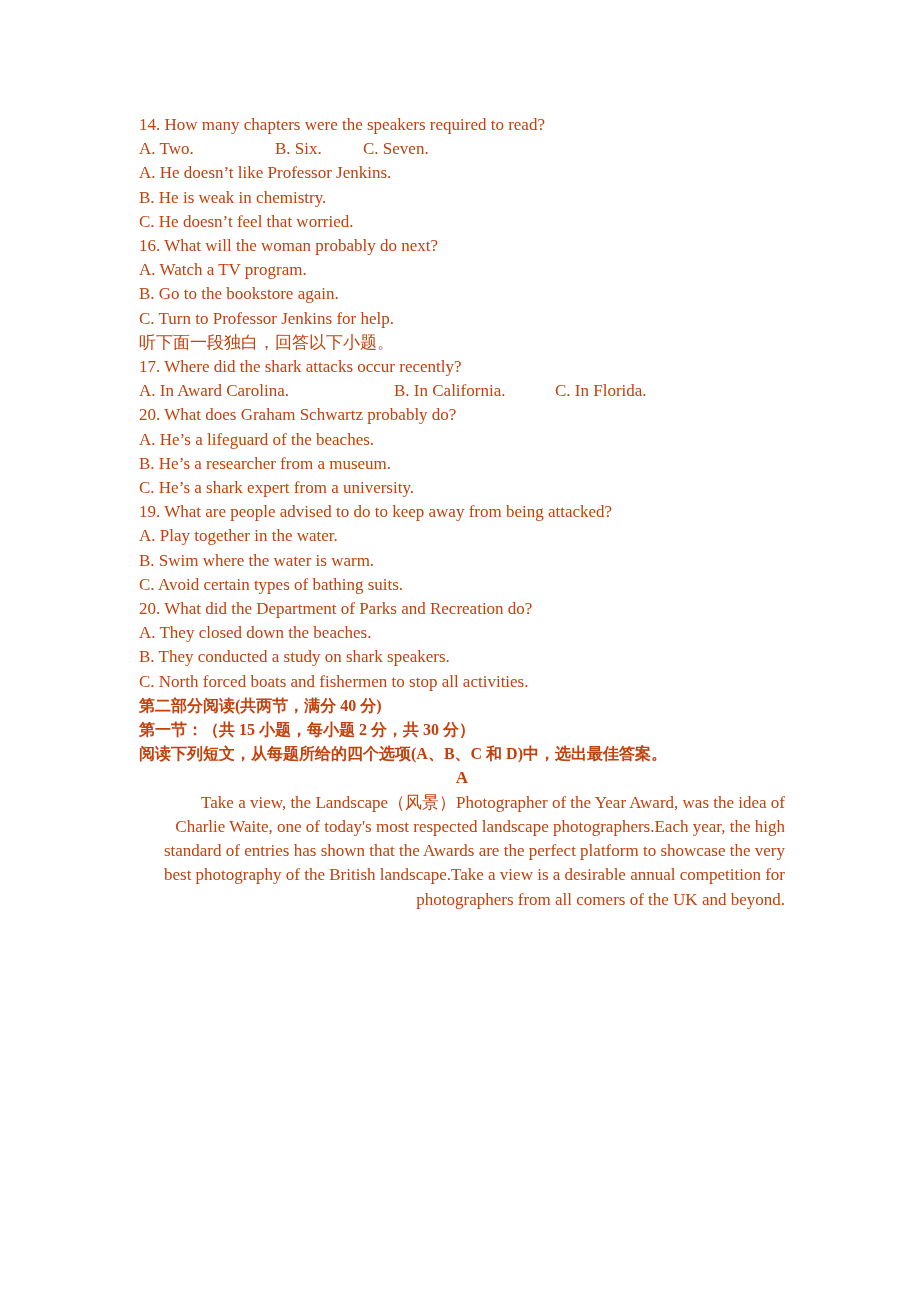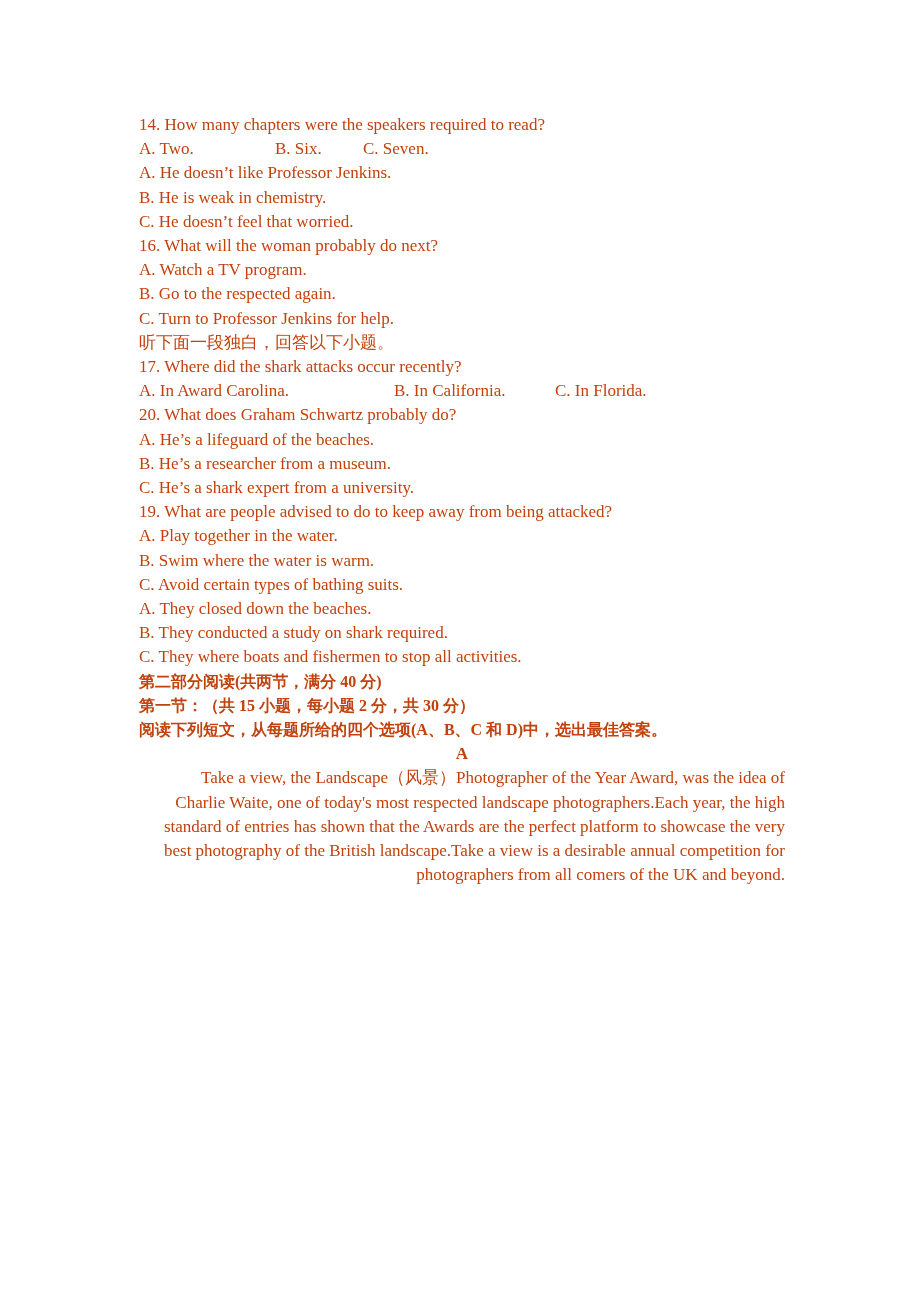--- a/index.html
+++ b/index.html
@@ -55,43 +55,44 @@
   <div class="line optrow-3col">
     <span class="c1">A. Two.</span><span class="c2">B. Six.</span><span>C. Seven.</span>
   </div>
 
   <div class="line">A. He doesn’t like Professor Jenkins.</div>
   <div class="line">B. He is weak in chemistry.</div>
   <div class="line">C. He doesn’t feel that worried.</div>
 
   <div class="line">16. What will the woman probably do next?</div>
   <div class="line">A. Watch a TV program.</div>
-  <div class="line">B. Go to the respected again.</div>
+  <div class="line">B. Go to the bookstore again.</div>
   <div class="line">C. Turn to Professor Jenkins for help.</div>
 
   <div class="line">听下面一段独白，回答以下小题。</div>
 
   <div class="line">17. Where did the shark attacks occur recently?</div>
   <div class="line optrow-wide">
     <span class="c1">A. In Award Carolina.</span><span class="c2">B. In California.</span><span>C. In Florida.</span>
   </div>
 
   <div class="line">20. What does Graham Schwartz probably do?</div>
   <div class="line">A. He’s a lifeguard of the beaches.</div>
   <div class="line">B. He’s a researcher from a museum.</div>
   <div class="line">C. He’s a shark expert from a university.</div>
 
   <div class="line">19. What are people advised to do to keep away from being attacked?</div>
   <div class="line">A. Play together in the water.</div>
   <div class="line">B. Swim where the water is warm.</div>
   <div class="line">C. Avoid certain types of bathing suits.</div>
 
+  <div class="line">20. What did the Department of Parks and Recreation do?</div>
   <div class="line">A. They closed down the beaches.</div>
-  <div class="line">B. They conducted a study on shark required.</div>
-  <div class="line">C. They where boats and fishermen to stop all activities.</div>
+  <div class="line">B. They conducted a study on shark speakers.</div>
+  <div class="line">C. North forced boats and fishermen to stop all activities.</div>
 
   <div class="line cn-bold">第二部分阅读(共两节，满分 40 分)</div>
   <div class="line cn-bold">第一节：（共 15 小题，每小题 2 分，共 30 分）</div>
   <div class="line cn-bold">阅读下列短文，从每题所给的四个选项(A、B、C 和 D)中，选出最佳答案。</div>
 
   <div class="line passage-label">A</div>
 
   <div class="passage">Take a view, the Landscape（风景）Photographer of the Year Award, was the idea of Charlie Waite, one of today's most respected landscape photographers.Each year, the high standard of entries has shown that the Awards are the perfect platform to showcase the very best photography of the British landscape.Take a view is a desirable annual competition for photographers from all comers of the UK and beyond.</div>
 
 </div>

